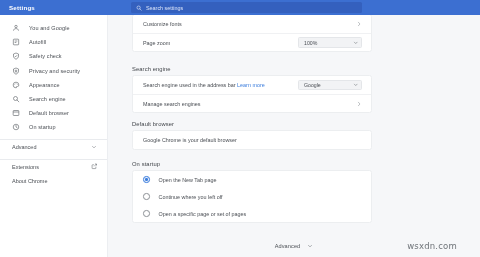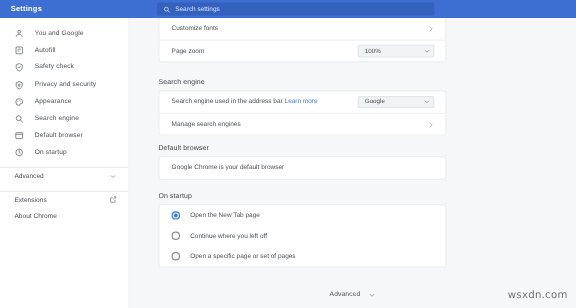--- a/index.html
+++ b/index.html
@@ -295,21 +295,21 @@
     width: 6px;
     height: 6px;
     margin-left: 7px;
     display: block;
     color: #6b7075;
   }
 
   
   .watermark {
     position: absolute;
-    right: 7px;
+    right: 23px;
     bottom: 6px;
     font-size: 8.5px;
     color: #6f7479;
     letter-spacing: 0.2px;
     font-family: "DejaVu Sans", sans-serif;
     text-align: center;
   }
 </style>
 </head>
 <body>

